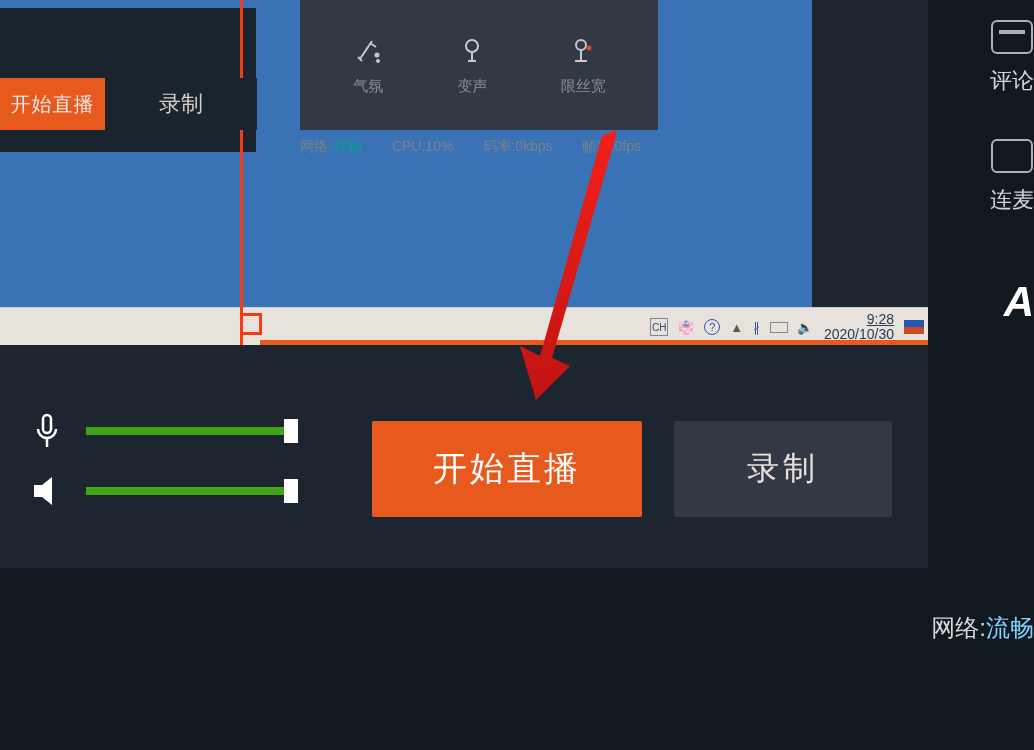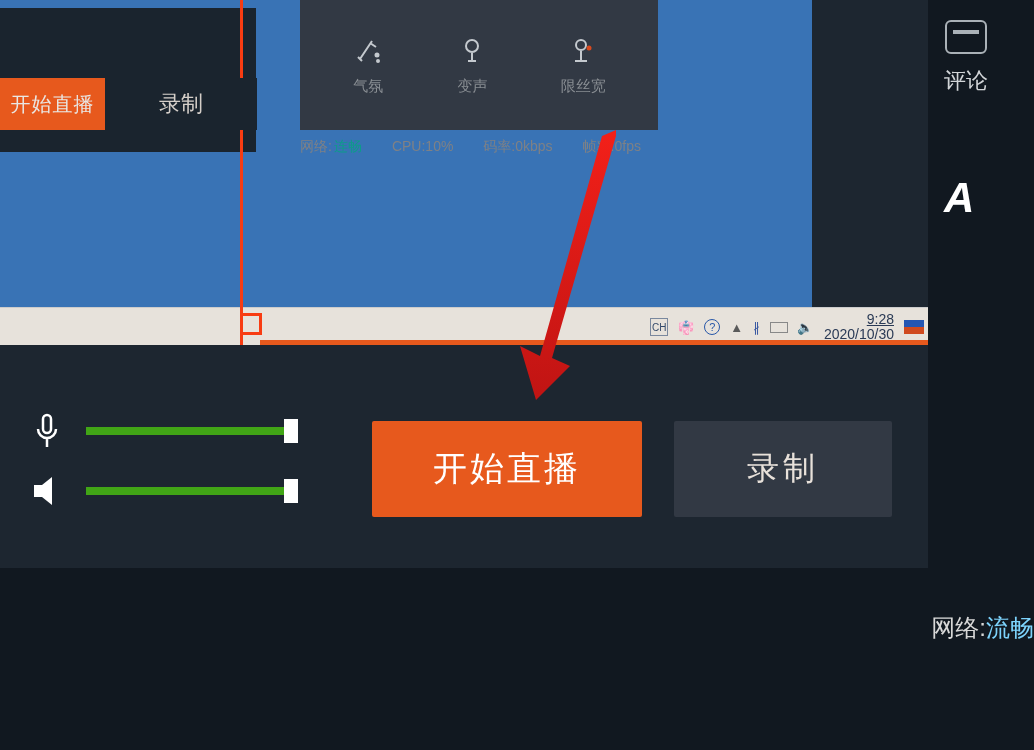--- a/index.html
+++ b/index.html
@@ -186,22 +186,22 @@
       pointer-events: none;
     }
     .right-panel {
       position: absolute;
       right: 0; top: 0;
       width: 90px;
       height: 568px;
       background: #111820;
       color: #d2d5d8;
       display: flex; flex-direction: column;
-      align-items: flex-start;
-      gap: 58px;
+      align-items: flex-end;
+      gap: 43px;
       padding-top: 20px;
     }
     .right-item { display: flex; flex-direction: column; align-items: center; gap: 12px; cursor: pointer; font-size: 22px; }
     .right-item .ic { width: 42px; height: 34px; border: 2.5px solid #aab1b7; border-radius: 6px; position: relative; }
     .right-item .ic.card::after { content:''; position: absolute; left: 6px; right:6px; top: 8px; height: 4px; background:#aab1b7; }
     .network-status {
       position: absolute;
       right: 0; bottom: 106px;
       font-size: 24px;
       color: #d8d8d8;
@@ -315,20 +315,24 @@
     </linearGradient>
   </defs>
   <path d="M 96 0 L 82 6 L 20 226 L 0 216 L 16 270 L 50 236 L 32 228 L 96 6 Z" fill="url(#g)"></path>
 </svg>
 
 <div class="right-panel">
   <div class="right-item">
     <span class="ic card"></span>
     <span class="cut-partial">评论</span>
   </div>
+  <div class="right-item">
+    <span class="ic"></span>
+    <span class="cut-partial">连麦</span>
+  </div>
   <div class="right-item" style="margin-top:20px;">
     <span style="font-size:42px;font-style:italic;font-weight:bold;color:#fff;">A</span>
   </div>
 </div>
 
 <div class="network-status cut-partial">
   <span>网络:</span><span class="ok">流畅</span>
 </div>
 
 </body></html>

